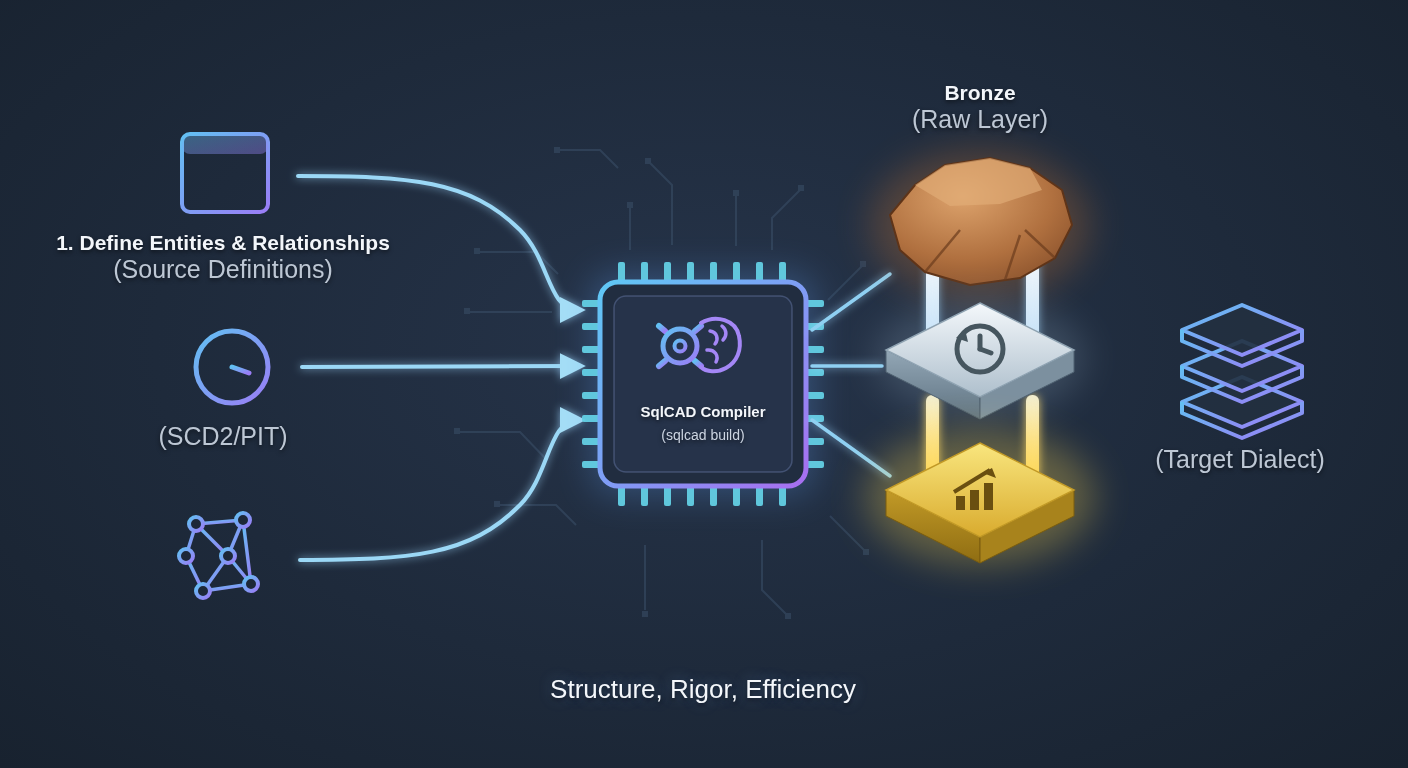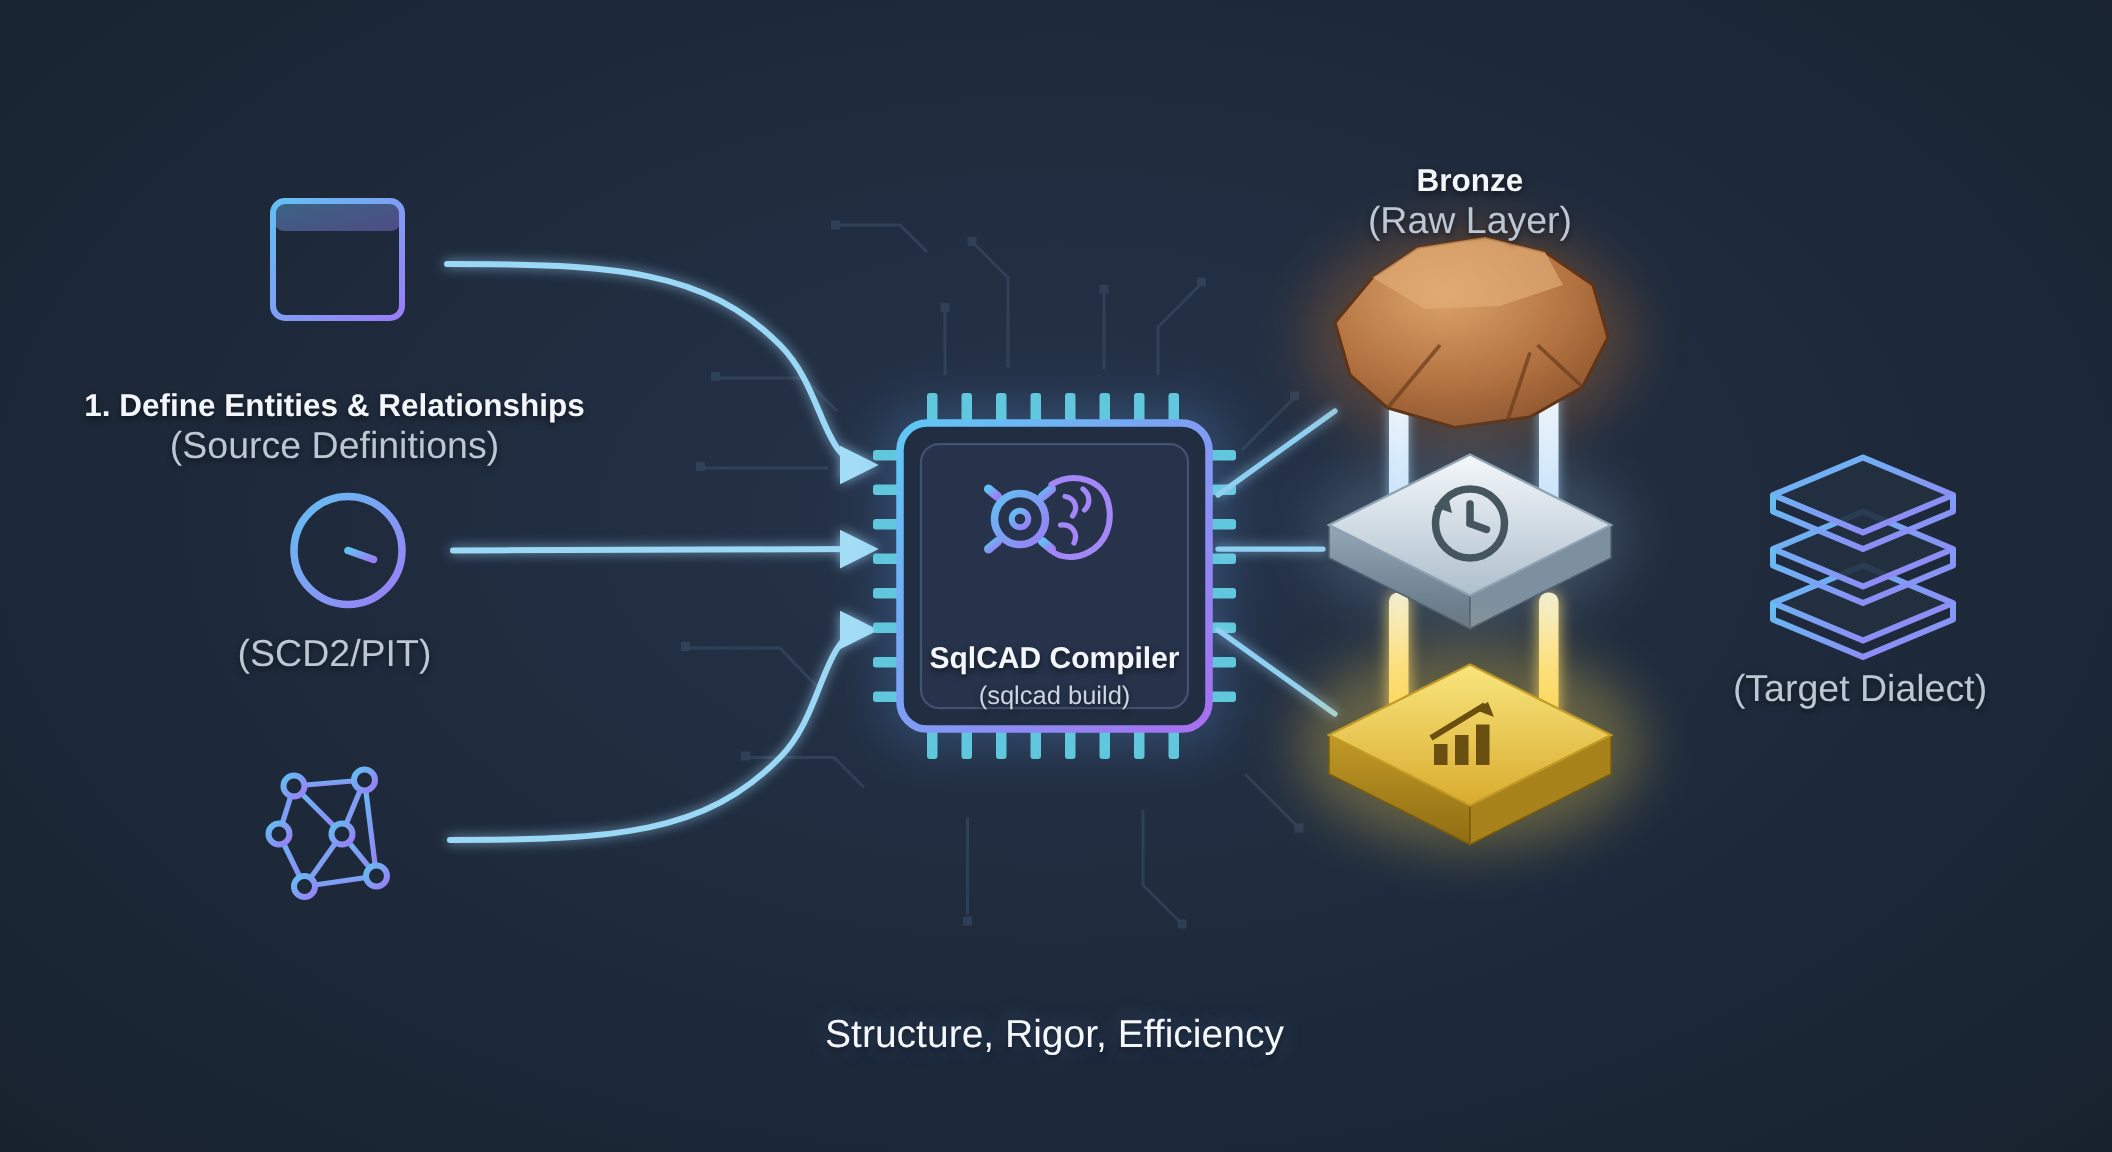--- a/index.html
+++ b/index.html
@@ -4,25 +4,25 @@
 <style>
   html,body{margin:0;padding:0;background:#141d29;}
   .canvas{
     position:relative;width:1408px;height:768px;overflow:hidden;
     background:radial-gradient(ellipse at 50% 45%, #26344a 0%, #1e2a3b 55%, #18222f 100%);
     font-family:"Liberation Sans", sans-serif;
   }
   .art{position:absolute;left:0;top:0;}
   .label{position:absolute;transform:translateX(-50%);text-align:center;white-space:nowrap;}
   .label .t{font-weight:bold;font-size:21px;color:#f3f6fa;line-height:27px;
-    text-shadow:0 2px 4px rgba(0,0,0,.55);margin-top:28px;}
+    text-shadow:0 2px 4px rgba(0,0,0,.55);}
   .label .s{font-weight:400;font-size:25px;color:#bdc7d4;line-height:26px;
     text-shadow:0 2px 4px rgba(0,0,0,.5);}
-  .chip-label .t{font-size:20px;line-height:25px;text-align:right;}
-  .chip-label .s{font-size:17px;line-height:23px;color:#ccd5e2;}
+  .chip-label .t{font-size:15px;line-height:25px;text-align:right;}
+  .chip-label .s{font-size:14px;line-height:23px;color:#ccd5e2;}
   .tagline{position:absolute;transform:translateX(-50%);white-space:nowrap;
     font-weight:normal;font-size:26px;color:#f4f7fb;
     text-shadow:0 0 14px rgba(130,180,255,.35), 0 2px 4px rgba(0,0,0,.6);}
 </style>
 </head>
 <body>
 
 <div class="canvas">
 
 <svg class="art" width="1408" height="768" viewBox="0 0 1408 768">

